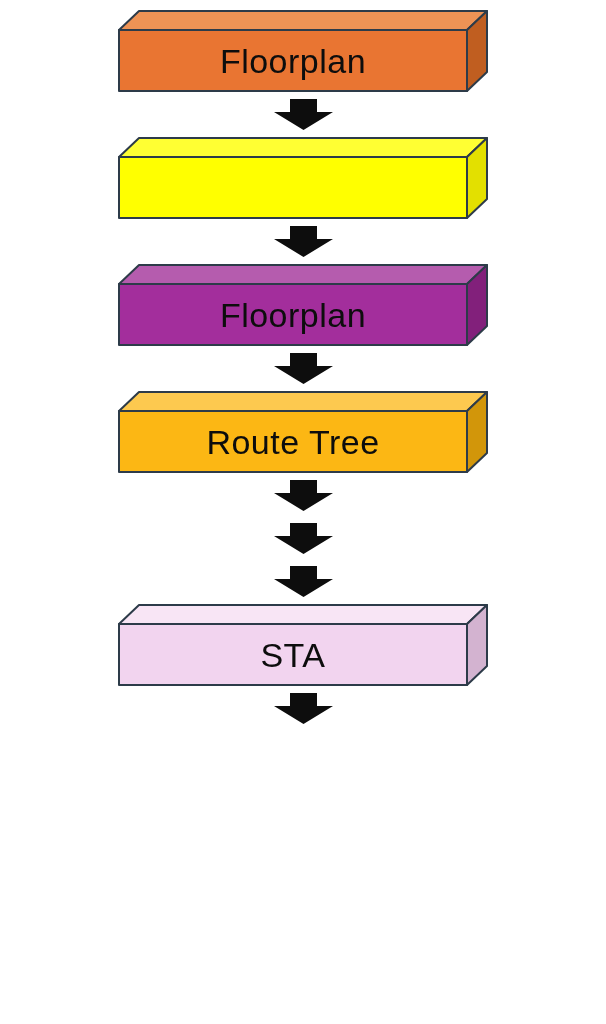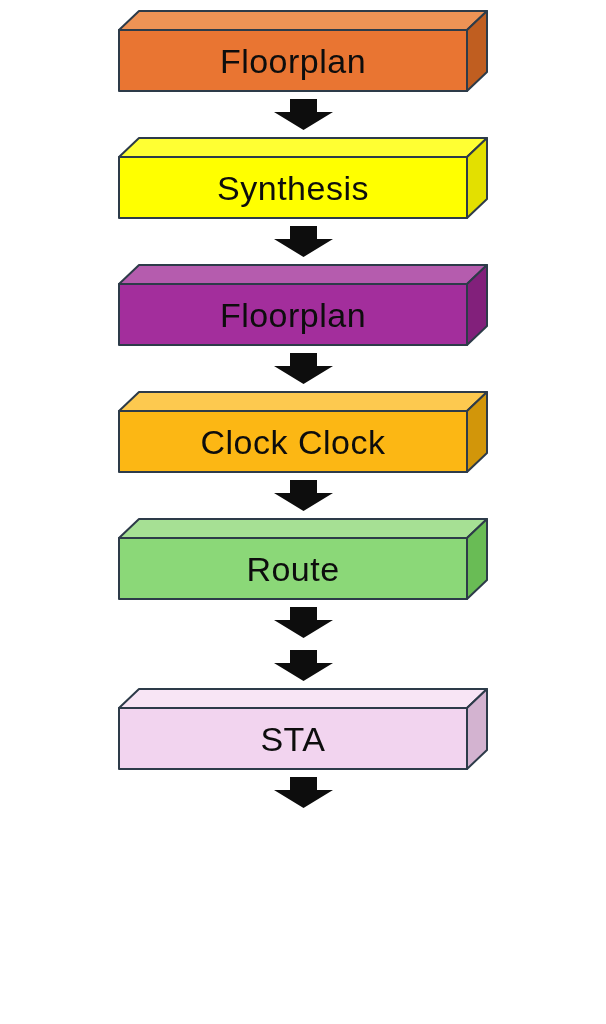--- a/index.html
+++ b/index.html
@@ -79,21 +79,20 @@
   <svg class="arrow" viewBox="0 0 59 31" aria-hidden="true">
     <polygon points="16,0 43,0 43,13 59,13 29.5,31 0,13 16,13" fill="#0d0d0d"></polygon>
   </svg>
 
   <div class="step">
     <svg class="box3d" viewBox="0 0 372 84" aria-hidden="true">
       <polygon class="face" points="22,2 370,2 350,21 2,21" fill="#ffff33" stroke="#2d3b49"></polygon>
       <polygon class="face" points="350,21 370,2 370,63 350,82" fill="#e3e000" stroke="#2d3b49"></polygon>
       <polygon class="face" points="2,21 350,21 350,82 2,82" fill="#ffff00" stroke="#2d3b49"></polygon>
     </svg>
-    <div class="step-label">Synthesis</div>
   </div>
 
   <svg class="arrow" viewBox="0 0 59 31" aria-hidden="true">
     <polygon points="16,0 43,0 43,13 59,13 29.5,31 0,13 16,13" fill="#0d0d0d"></polygon>
   </svg>
 
   <div class="step">
     <svg class="box3d" viewBox="0 0 372 84" aria-hidden="true">
       <polygon class="face" points="22,2 370,2 350,21 2,21" fill="#b55cae" stroke="#2d3b49"></polygon>
       <polygon class="face" points="350,21 370,2 370,63 350,82" fill="#82207b" stroke="#2d3b49"></polygon>
@@ -105,35 +104,27 @@
   <svg class="arrow" viewBox="0 0 59 31" aria-hidden="true">
     <polygon points="16,0 43,0 43,13 59,13 29.5,31 0,13 16,13" fill="#0d0d0d"></polygon>
   </svg>
 
   <div class="step">
     <svg class="box3d" viewBox="0 0 372 84" aria-hidden="true">
       <polygon class="face" points="22,2 370,2 350,21 2,21" fill="#fdc94f" stroke="#2d3b49"></polygon>
       <polygon class="face" points="350,21 370,2 370,63 350,82" fill="#d2960a" stroke="#2d3b49"></polygon>
       <polygon class="face" points="2,21 350,21 350,82 2,82" fill="#fcb714" stroke="#2d3b49"></polygon>
     </svg>
-    <div class="step-label">Clock Clock</div>
+    <div class="step-label">Route Tree</div>
   </div>
 
   <svg class="arrow" viewBox="0 0 59 31" aria-hidden="true">
     <polygon points="16,0 43,0 43,13 59,13 29.5,31 0,13 16,13" fill="#0d0d0d"></polygon>
   </svg>
 
-  <div class="step">
-    <svg class="box3d" viewBox="0 0 372 84" aria-hidden="true">
-      <polygon class="face" points="22,2 370,2 350,21 2,21" fill="#a6e094" stroke="#2d3b49"></polygon>
-      <polygon class="face" points="350,21 370,2 370,63 350,82" fill="#69bc55" stroke="#2d3b49"></polygon>
-      <polygon class="face" points="2,21 350,21 350,82 2,82" fill="#8bd878" stroke="#2d3b49"></polygon>
-    </svg>
-    <div class="step-label">Route</div>
-  </div>
 
   <svg class="arrow" viewBox="0 0 59 31" aria-hidden="true">
     <polygon points="16,0 43,0 43,13 59,13 29.5,31 0,13 16,13" fill="#0d0d0d"></polygon>
   </svg>
 
 
   <svg class="arrow" viewBox="0 0 59 31" aria-hidden="true">
     <polygon points="16,0 43,0 43,13 59,13 29.5,31 0,13 16,13" fill="#0d0d0d"></polygon>
   </svg>
 

